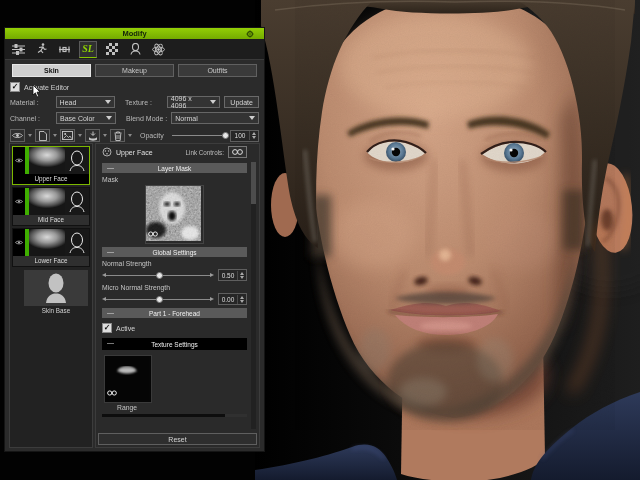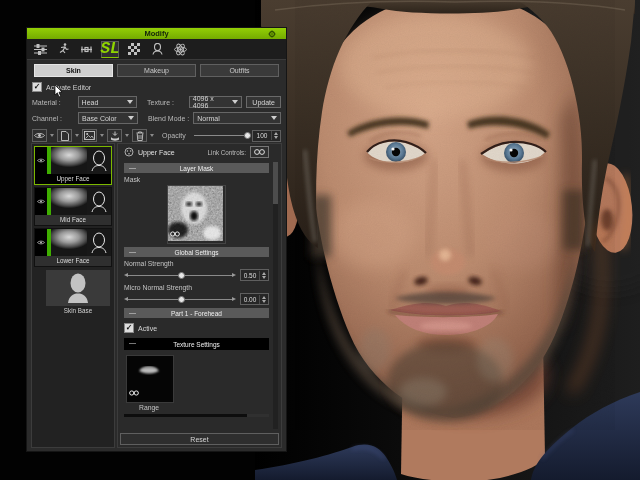--- a/index.html
+++ b/index.html
@@ -1,31 +1,31 @@
 <!DOCTYPE html>
 <html><head>
 <meta charset="utf-8">
 <style>
   html,body{margin:0;padding:0;}
   body{width:640px;height:480px;position:relative;overflow:hidden;background:#020202;
        font-family:"Liberation Sans", sans-serif; -webkit-font-smoothing:antialiased;}
   
   .viewport{position:absolute;inset:0;z-index:1;}
   
-  .panel{position:absolute;left:26px;top:27px;width:261px;height:425px;background:#2b2b2b;
+  .panel{position:absolute;left:4px;top:27px;width:261px;height:425px;background:#2b2b2b;
          border:1px solid #151515;z-index:10;box-sizing:border-box;color:#c8c8c8;}
   .titlebar{height:11px;background:linear-gradient(#93cf06,#74ab00);display:flex;align-items:center;
             justify-content:center;font-size:7.5px;font-weight:bold;color:#14240a;position:relative;}
   .titlebar .gear{position:absolute;right:10px;top:1.5px;width:8px;height:8px;}
   .iconbar{height:20px;background:#1d1d1d;border-bottom:1px solid #3a3a3a;display:flex;align-items:center;
            gap:7px;padding:0 5px;}
   .tbico{width:16px;height:15px;display:flex;align-items:center;justify-content:center;}
   .tbico.active{background:#303030;border:1px solid #5a5a5a;border-bottom-color:#86c400;}
-  .skingen-txt{font-family:Liberation Mono, monospace;font-style:italic;font-weight:bold;
-               font-size:16px;color:#8fd400;line-height:10px;}
+  .skingen-txt{font-family:Liberation Serif, serif;font-style:italic;font-weight:bold;
+               font-size:10px;color:#8fd400;line-height:10px;}
   .tabs{display:flex;gap:4px;padding:4px 7px 2px;}
   .tab{flex:1;height:11px;line-height:11px;text-align:center;font-size:7px;background:#3a3a3a;
        border:1px solid #606060;color:#c8c8c8;}
   .tab.active{background:#cfcfcf;color:#111;border-color:#e6e6e6;font-weight:bold;}
   .activate-row{display:flex;align-items:center;gap:4px;font-size:7px;color:#cfcfcf;padding:3px 5px 2px;}
   .checkbox{width:8px;height:8px;background:#dedede;border:1px solid #8a8a8a;color:#111;
             font-size:8px;line-height:8px;text-align:center;font-weight:bold;flex:0 0 auto;}
   .form-row{display:flex;align-items:center;padding:2px 5px 2px;font-size:7px;color:#b8b8b8;gap:4px;}
   .flabel{white-space:nowrap;}
   .dd{height:12px;background:#333;border:1px solid #666;display:flex;align-items:center;

